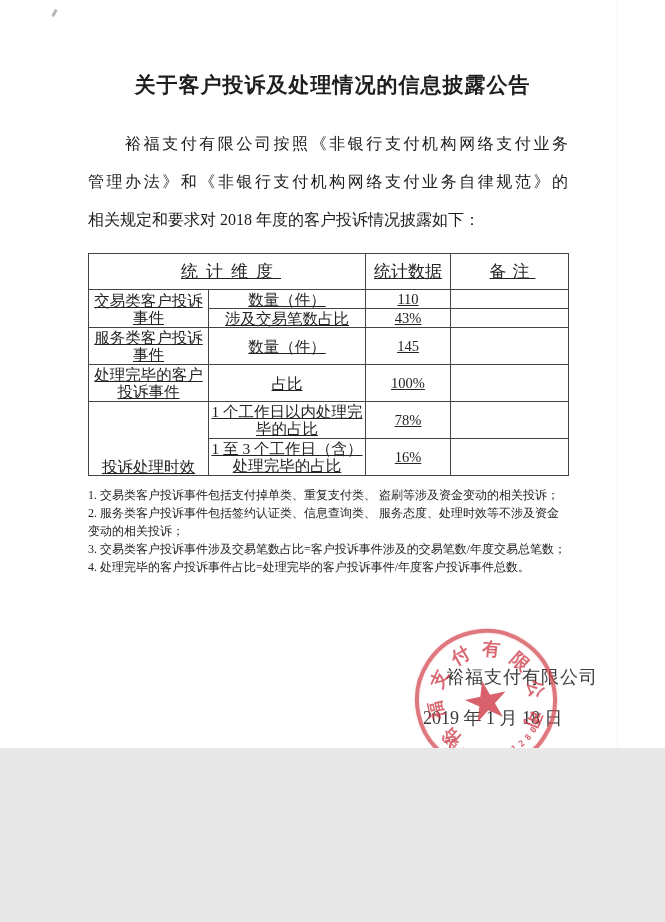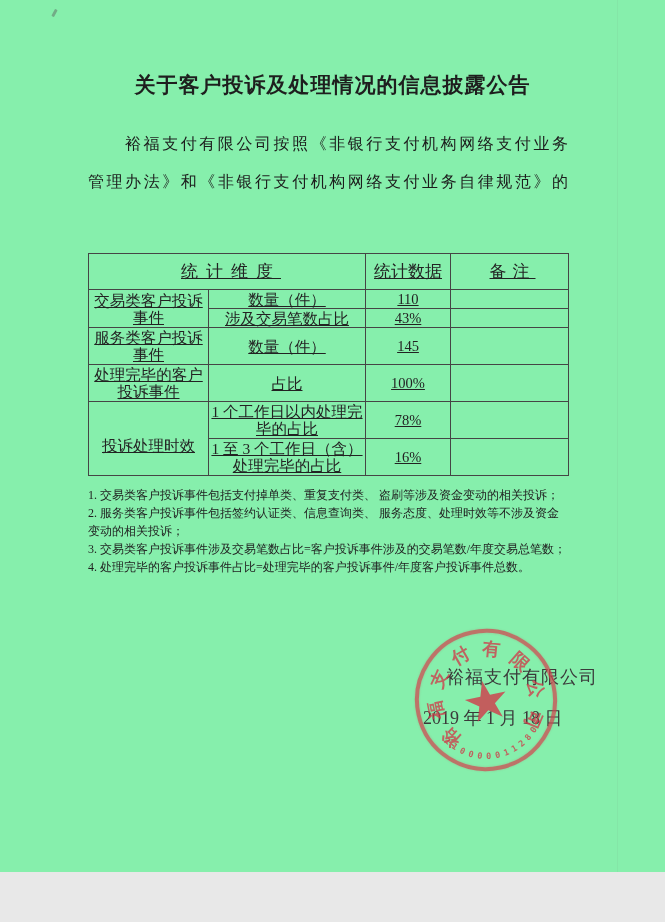--- a/index.html
+++ b/index.html
@@ -1,18 +1,18 @@
 <!DOCTYPE html>
 <html><head>
 <meta charset="utf-8">
 <style>
   html,body { margin:0; padding:0; background:#e8e8e8; }
   .page {
-    position:relative; width:665px; height:872px; margin:0 auto;
-    background:#86efac; overflow:hidden;
+    position:relative; width:665px; height:748px; margin:0 auto;
+    background:#ffffff; overflow:hidden;
     font-family:"Liberation Serif","DejaVu Serif",serif;
     color:#222;
   }
   
   .scan-line-right {
     position:absolute; top:0; bottom:0; left:617px; width:1px;
     background:rgba(120,120,120,0.07);
   }
   .speck {
     position:absolute; left:53px; top:9px; width:3px; height:8px;
@@ -36,21 +36,21 @@
     font-size:15.5px; color:#232323; }
   td, th { border:1px solid #454545; text-align:center; vertical-align:middle;
     padding:0 2px; line-height:17px; white-space:pre-line; font-weight:normal; }
   table { border:1.5px solid #333; }
   tr.hdr th { height:35px; font-size:17px; }
   th.sp-wide { letter-spacing:8px; text-indent:8px; }
   th.sp-med  { letter-spacing:6px; text-indent:6px;margin-left:35px; }
   td.val { font-size:14.5px; }
   tr.r-sm td { height:18px; }
   tr.r-lg td { height:36px; }
-  td.cat-bottom { vertical-align:bottom; padding-bottom:21px; }
+  td.cat-bottom { vertical-align:bottom; padding-bottom:0; }
 
   .notes { position:absolute; top:486px; left:88px; width:490px;
     font-size:12px; line-height:18px; color:#1f1f1f; }
   .notes .note-line { text-align:left; }
 
   .sig-company { position:absolute; top:665px; left:446px;
     font-size:18px; letter-spacing:1px; color:#3a3a3a; z-index:2; }
   .sig-date { position:absolute; top:706px; left:423px;
     font-size:18px; color:#3a3a3a; z-index:2; }
 
@@ -88,20 +88,21 @@
 <div class="page">
 
   <div class="speck"></div>
   <div class="scan-line-right"></div>
 
   <div class="doc-title">关于客户投诉及处理情况的信息披露公告</div>
 
   <div class="intro">
     <div class="line first">裕福支付有限公司按照《非银行支付机构网络支付业务</div>
     <div class="line">管理办法》和《非银行支付机构网络支付业务自律规范》的</div>
+    <div class="line last">相关规定和要求对 2018 年度的客户投诉情况披露如下：</div>
   </div>
 
   <div class="stats">
     <table>
       <colgroup>
         <col style="width:120px">
           <col style="width:157px">
           <col style="width:85px">
           <col style="width:118px">
       </colgroup>

